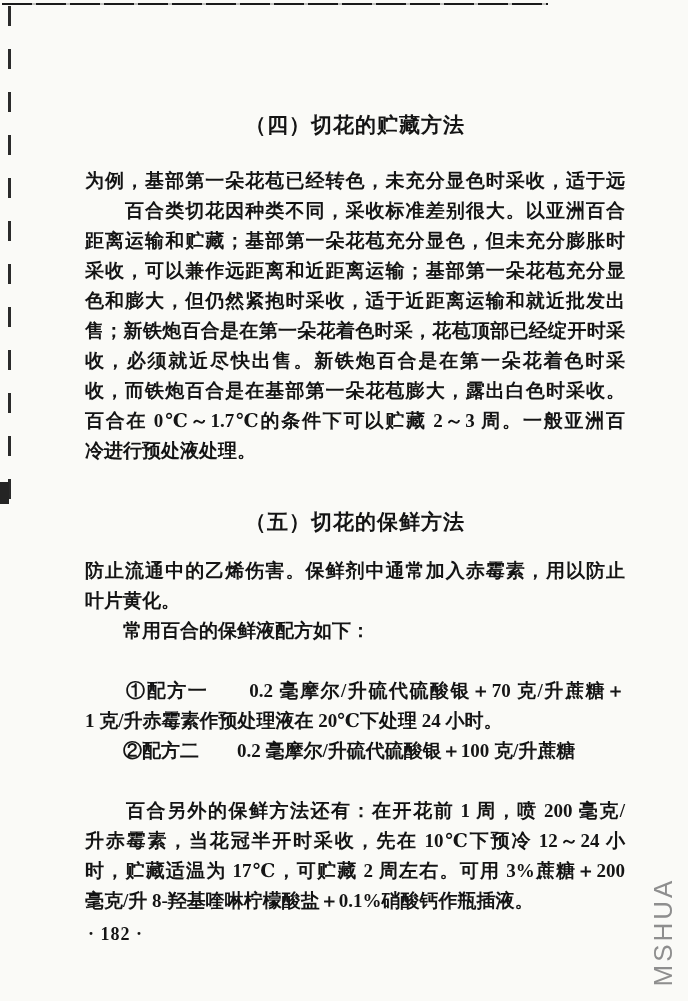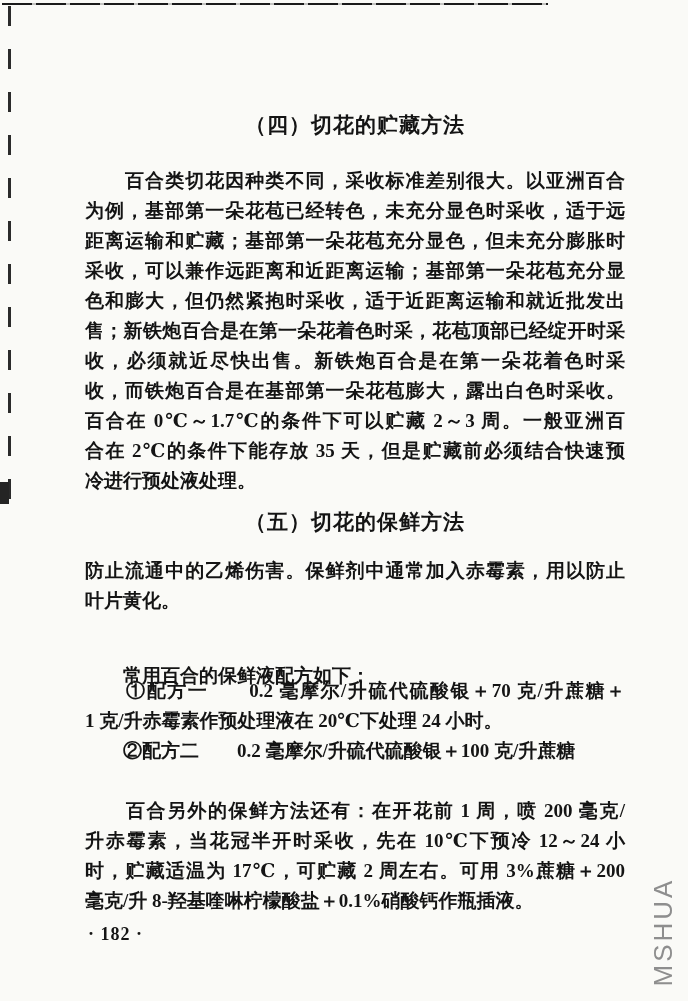--- a/index.html
+++ b/index.html
@@ -72,21 +72,21 @@
     line-height: 30px;
     text-align: justify;
     text-align-last: justify;
   }
   .para .line:last-child {
     text-align: left;
     text-align-last: left;
   }
   #para-storage { top: 166px; }
   #para-preservation { top: 556px; }
-  #recipe-intro { top: 661px; }
+  #recipe-intro { top: 616px; }
   #recipe-1 { top: 676px; }
   #recipe-2 { top: 736px; }
   #para-other { top: 796px; }
   .page-number {
     position: absolute;
     left: 88px;
     top: 919px;
     font-size: 18px;
     line-height: 30px;
     font-weight: 600;
@@ -114,30 +114,29 @@
 
 <div class="page">
 
   <div class="top-rule"></div>
   <div class="binding-marks"></div>
   <div class="binding-blob"></div>
 
   <h2 id="heading-storage" class="heading">（四）切花的贮藏方法</h2>
 
   <div id="para-storage" class="para">
+      <div class="line">为例，基部第一朵花苞已经转色，未充分显色时采收，适于远</div>
       <div class="line">　　百合类切花因种类不同，采收标准差别很大。以亚洲百合</div>
-      <div class="line">为例，基部第一朵花苞已经转色，未充分显色时采收，适于远</div>
       <div class="line">距离运输和贮藏；基部第一朵花苞充分显色，但未充分膨胀时</div>
       <div class="line">采收，可以兼作远距离和近距离运输；基部第一朵花苞充分显</div>
       <div class="line">色和膨大，但仍然紧抱时采收，适于近距离运输和就近批发出</div>
       <div class="line">售；新铁炮百合是在第一朵花着色时采，花苞顶部已经绽开时采</div>
       <div class="line">收，必须就近尽快出售。新铁炮百合是在第一朵花着色时采</div>
       <div class="line">收，而铁炮百合是在基部第一朵花苞膨大，露出白色时采收。</div>
       <div class="line">百合在 0℃～1.7℃的条件下可以贮藏 2～3 周。一般亚洲百</div>
-      <div class="line">合在 2℃的条件下能存放 35 天，但是贮藏前必须结合快速预</div>
       <div class="line">冷进行预处液处理。</div>
     </div>
 
   <h2 id="heading-preservation" class="heading">（五）切花的保鲜方法</h2>
 
   <div id="para-preservation" class="para">
       <div class="line">防止流通中的乙烯伤害。保鲜剂中通常加入赤霉素，用以防止</div>
       <div class="line">叶片黄化。</div>
     </div>
 

